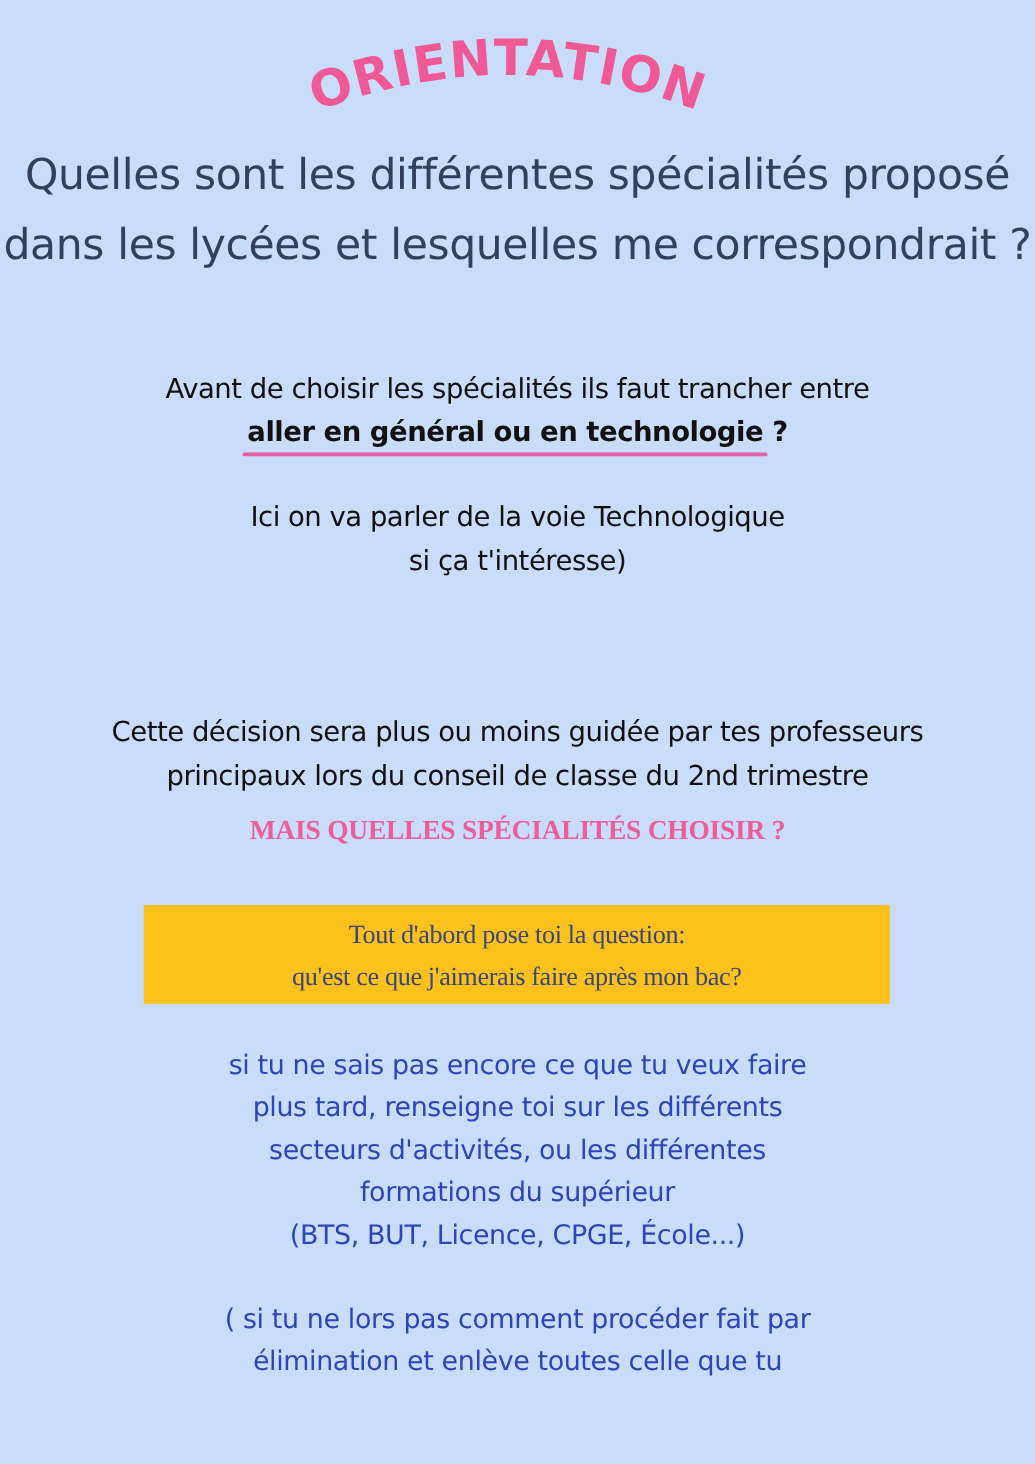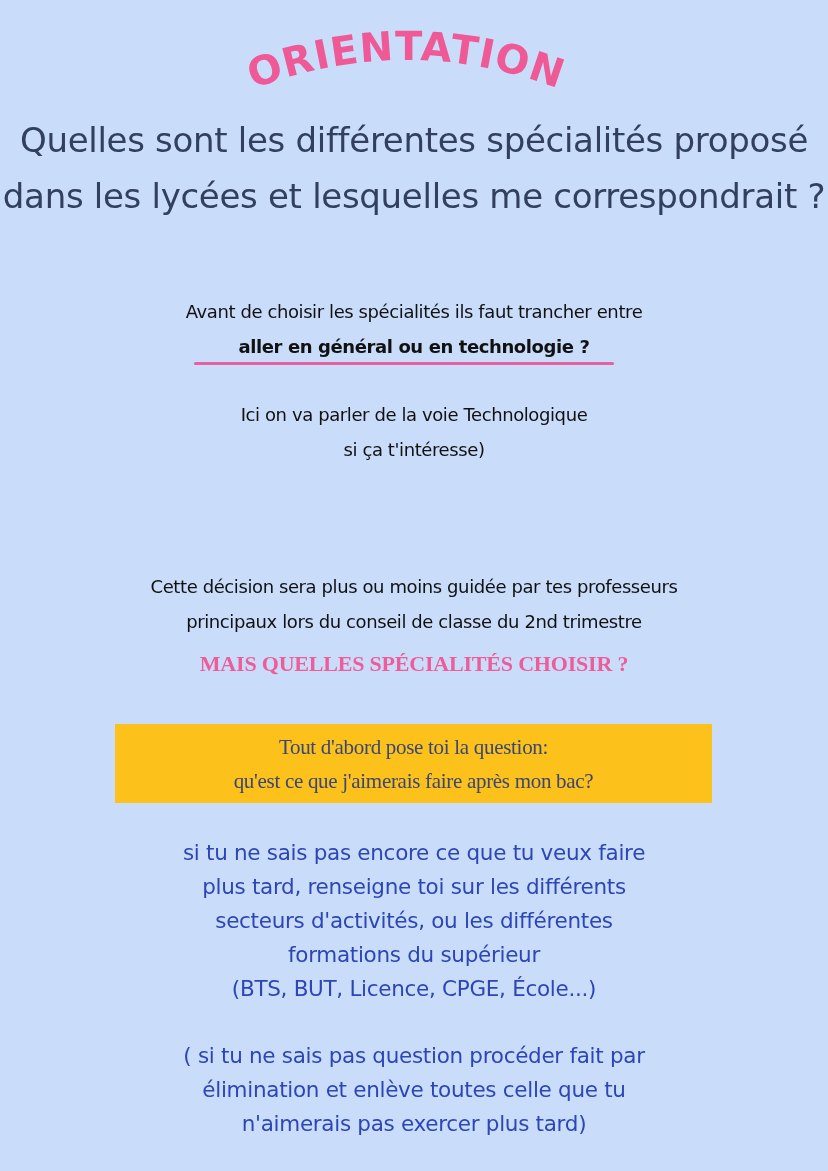--- a/index.html
+++ b/index.html
@@ -29,21 +29,21 @@
       font-family: "DejaVu Sans", sans-serif;
       font-size: 34px;
       line-height: 56px;
       letter-spacing: -0.3px;
     }
     .question span { display: block; }
 
     .black-text {
       color: #111111;
       font-family: "DejaVu Sans", sans-serif;
-      font-size: 18px;
+      font-size: 22px;
       line-height: 35px;
       letter-spacing: -0.4px;
     }
     .black-text span { display: block; }
 
     .intro { top: 294px; }
     .intro .bold { font-weight: bold; position: relative; display: inline-block; }
     .underline {
       position: absolute; left: 194px; top: 362px;
       width: 420px; height: 3px; background: #e6609f; border-radius: 2px;
@@ -131,16 +131,15 @@
 
 <div class="abs blue-text advice">
   <span>si tu ne sais pas encore ce que tu veux faire</span>
   <span>plus tard, renseigne toi sur les différents</span>
   <span>secteurs d'activités, ou les différentes</span>
   <span>formations du supérieur</span>
   <span>(BTS, BUT, Licence, CPGE, École...)</span>
 </div>
 
 <div class="abs blue-text elimination">
-  <span>( si tu ne sais pas question procéder fait par</span>
+  <span>( si tu ne lors pas comment procéder fait par</span>
   <span>élimination et enlève toutes celle que tu</span>
-  <span>n'aimerais pas exercer plus tard)</span>
 </div>
 
 </body></html>

